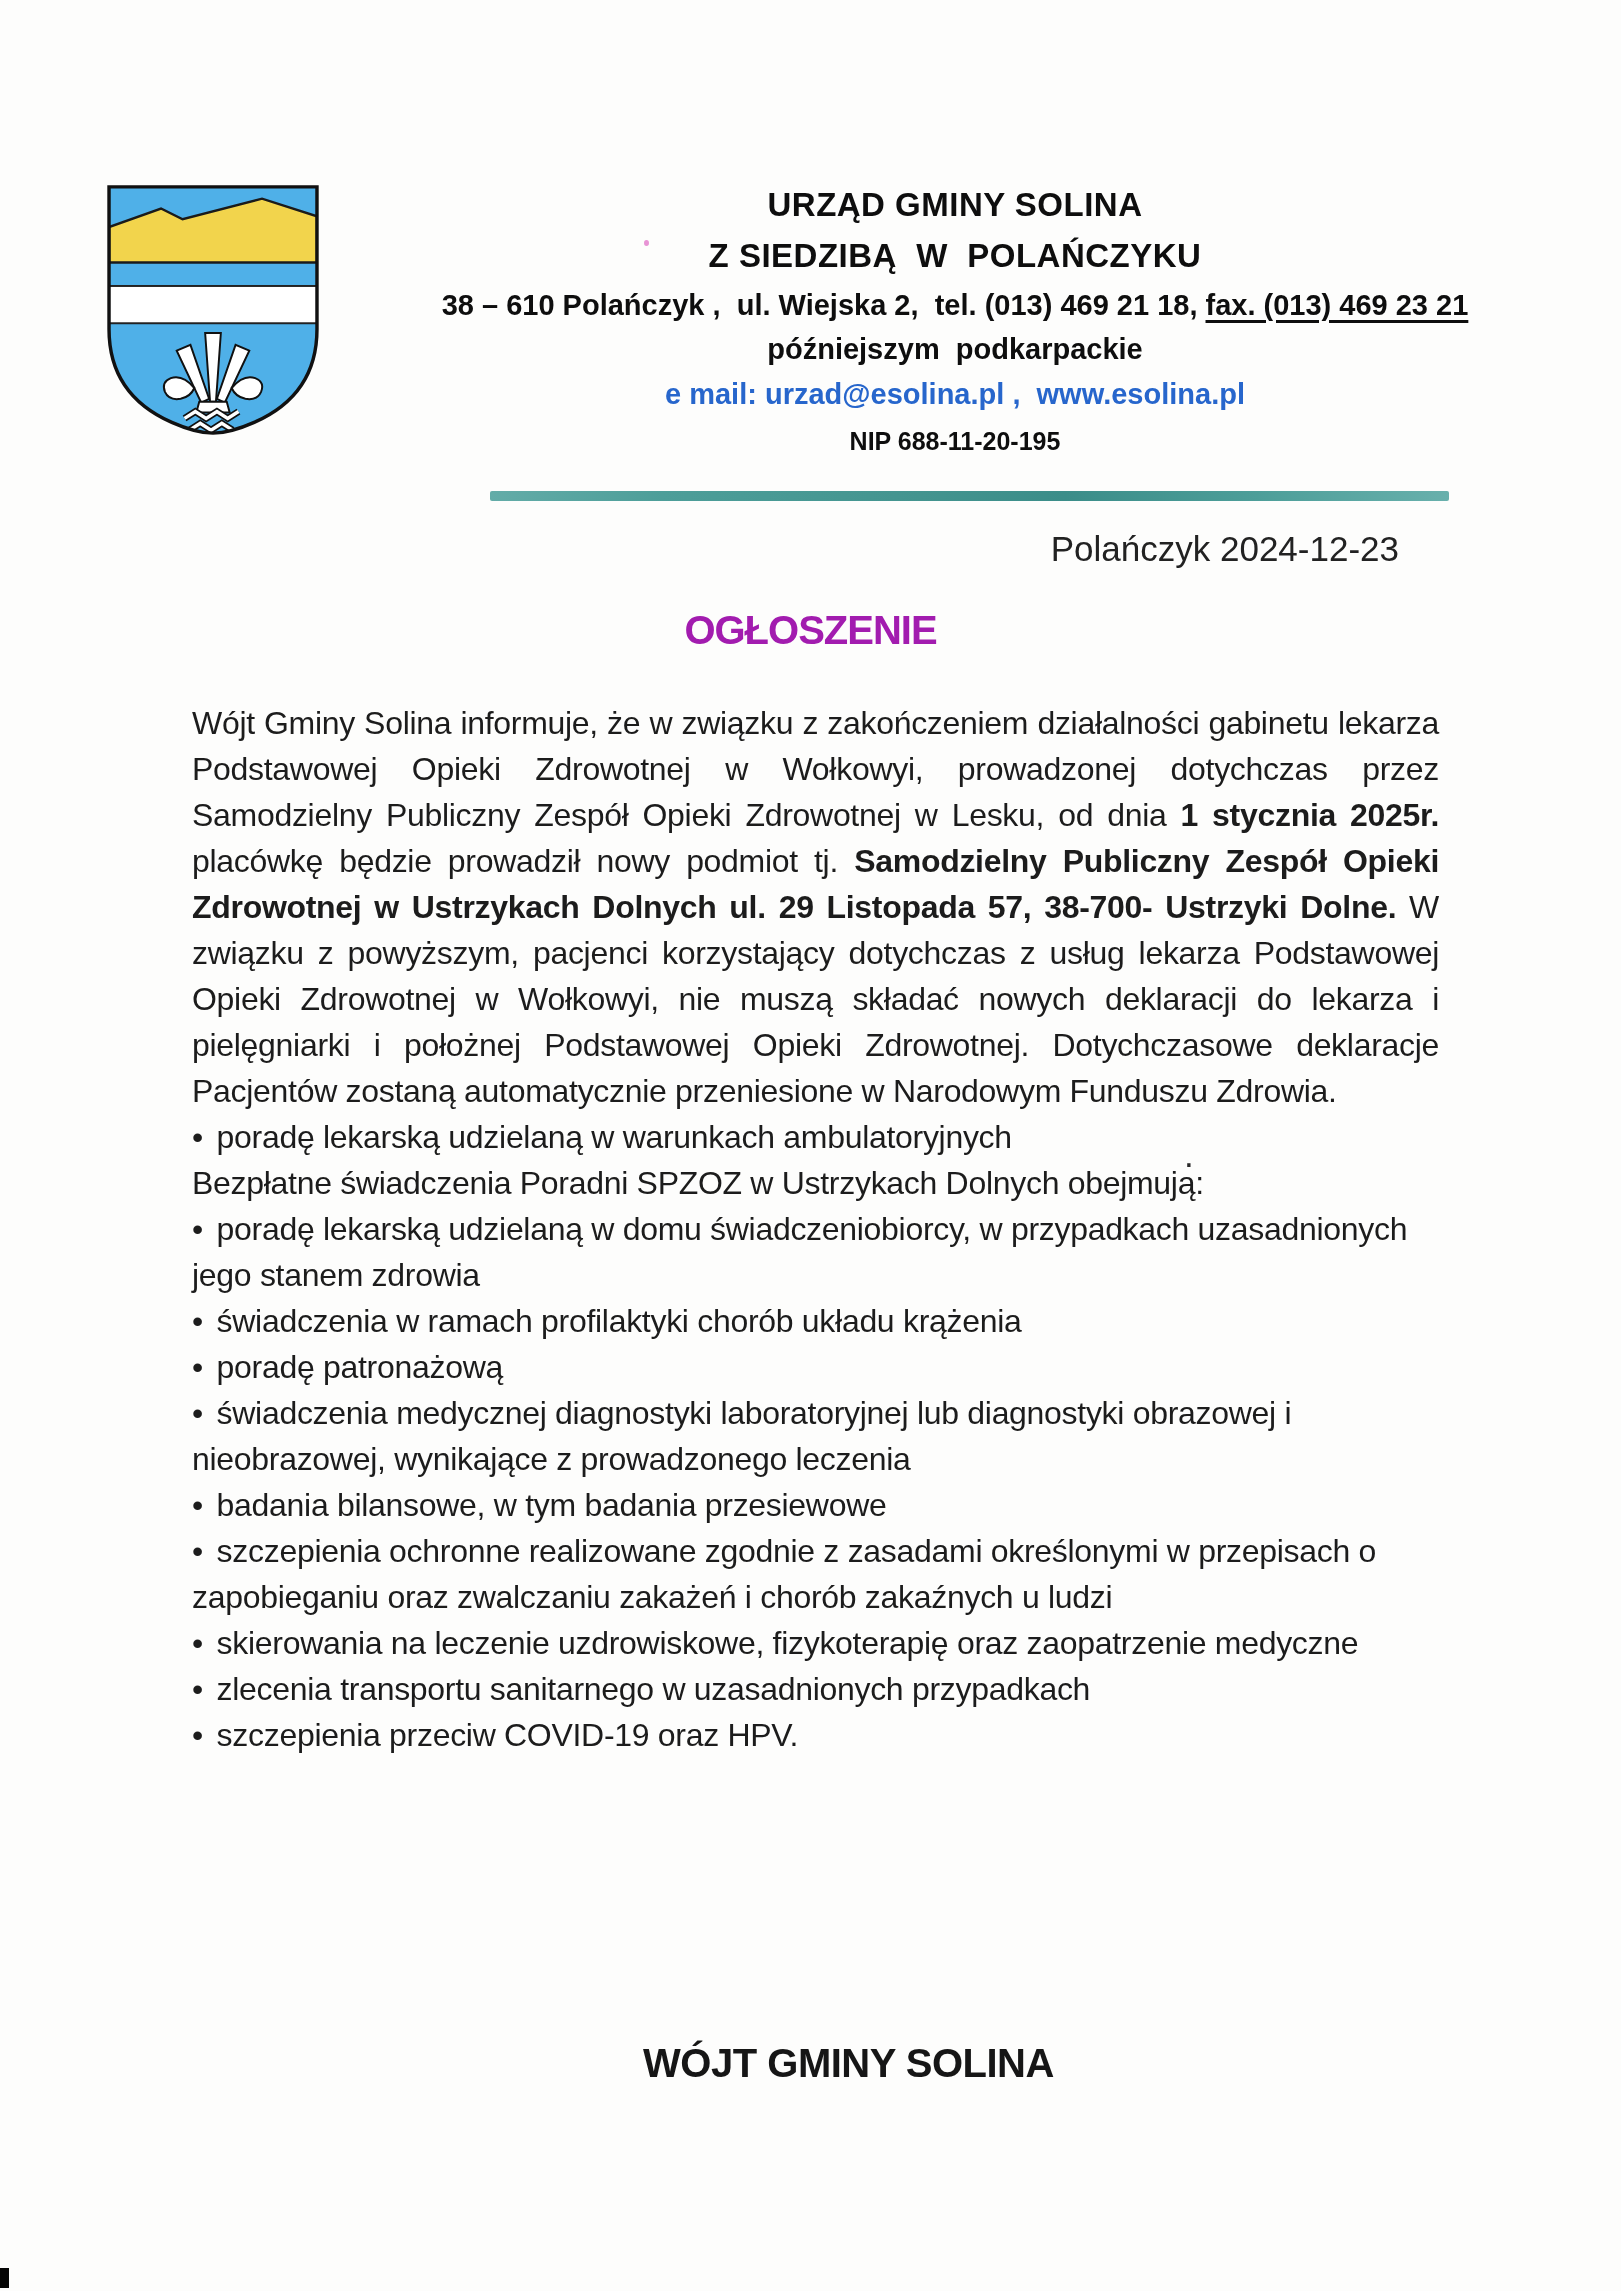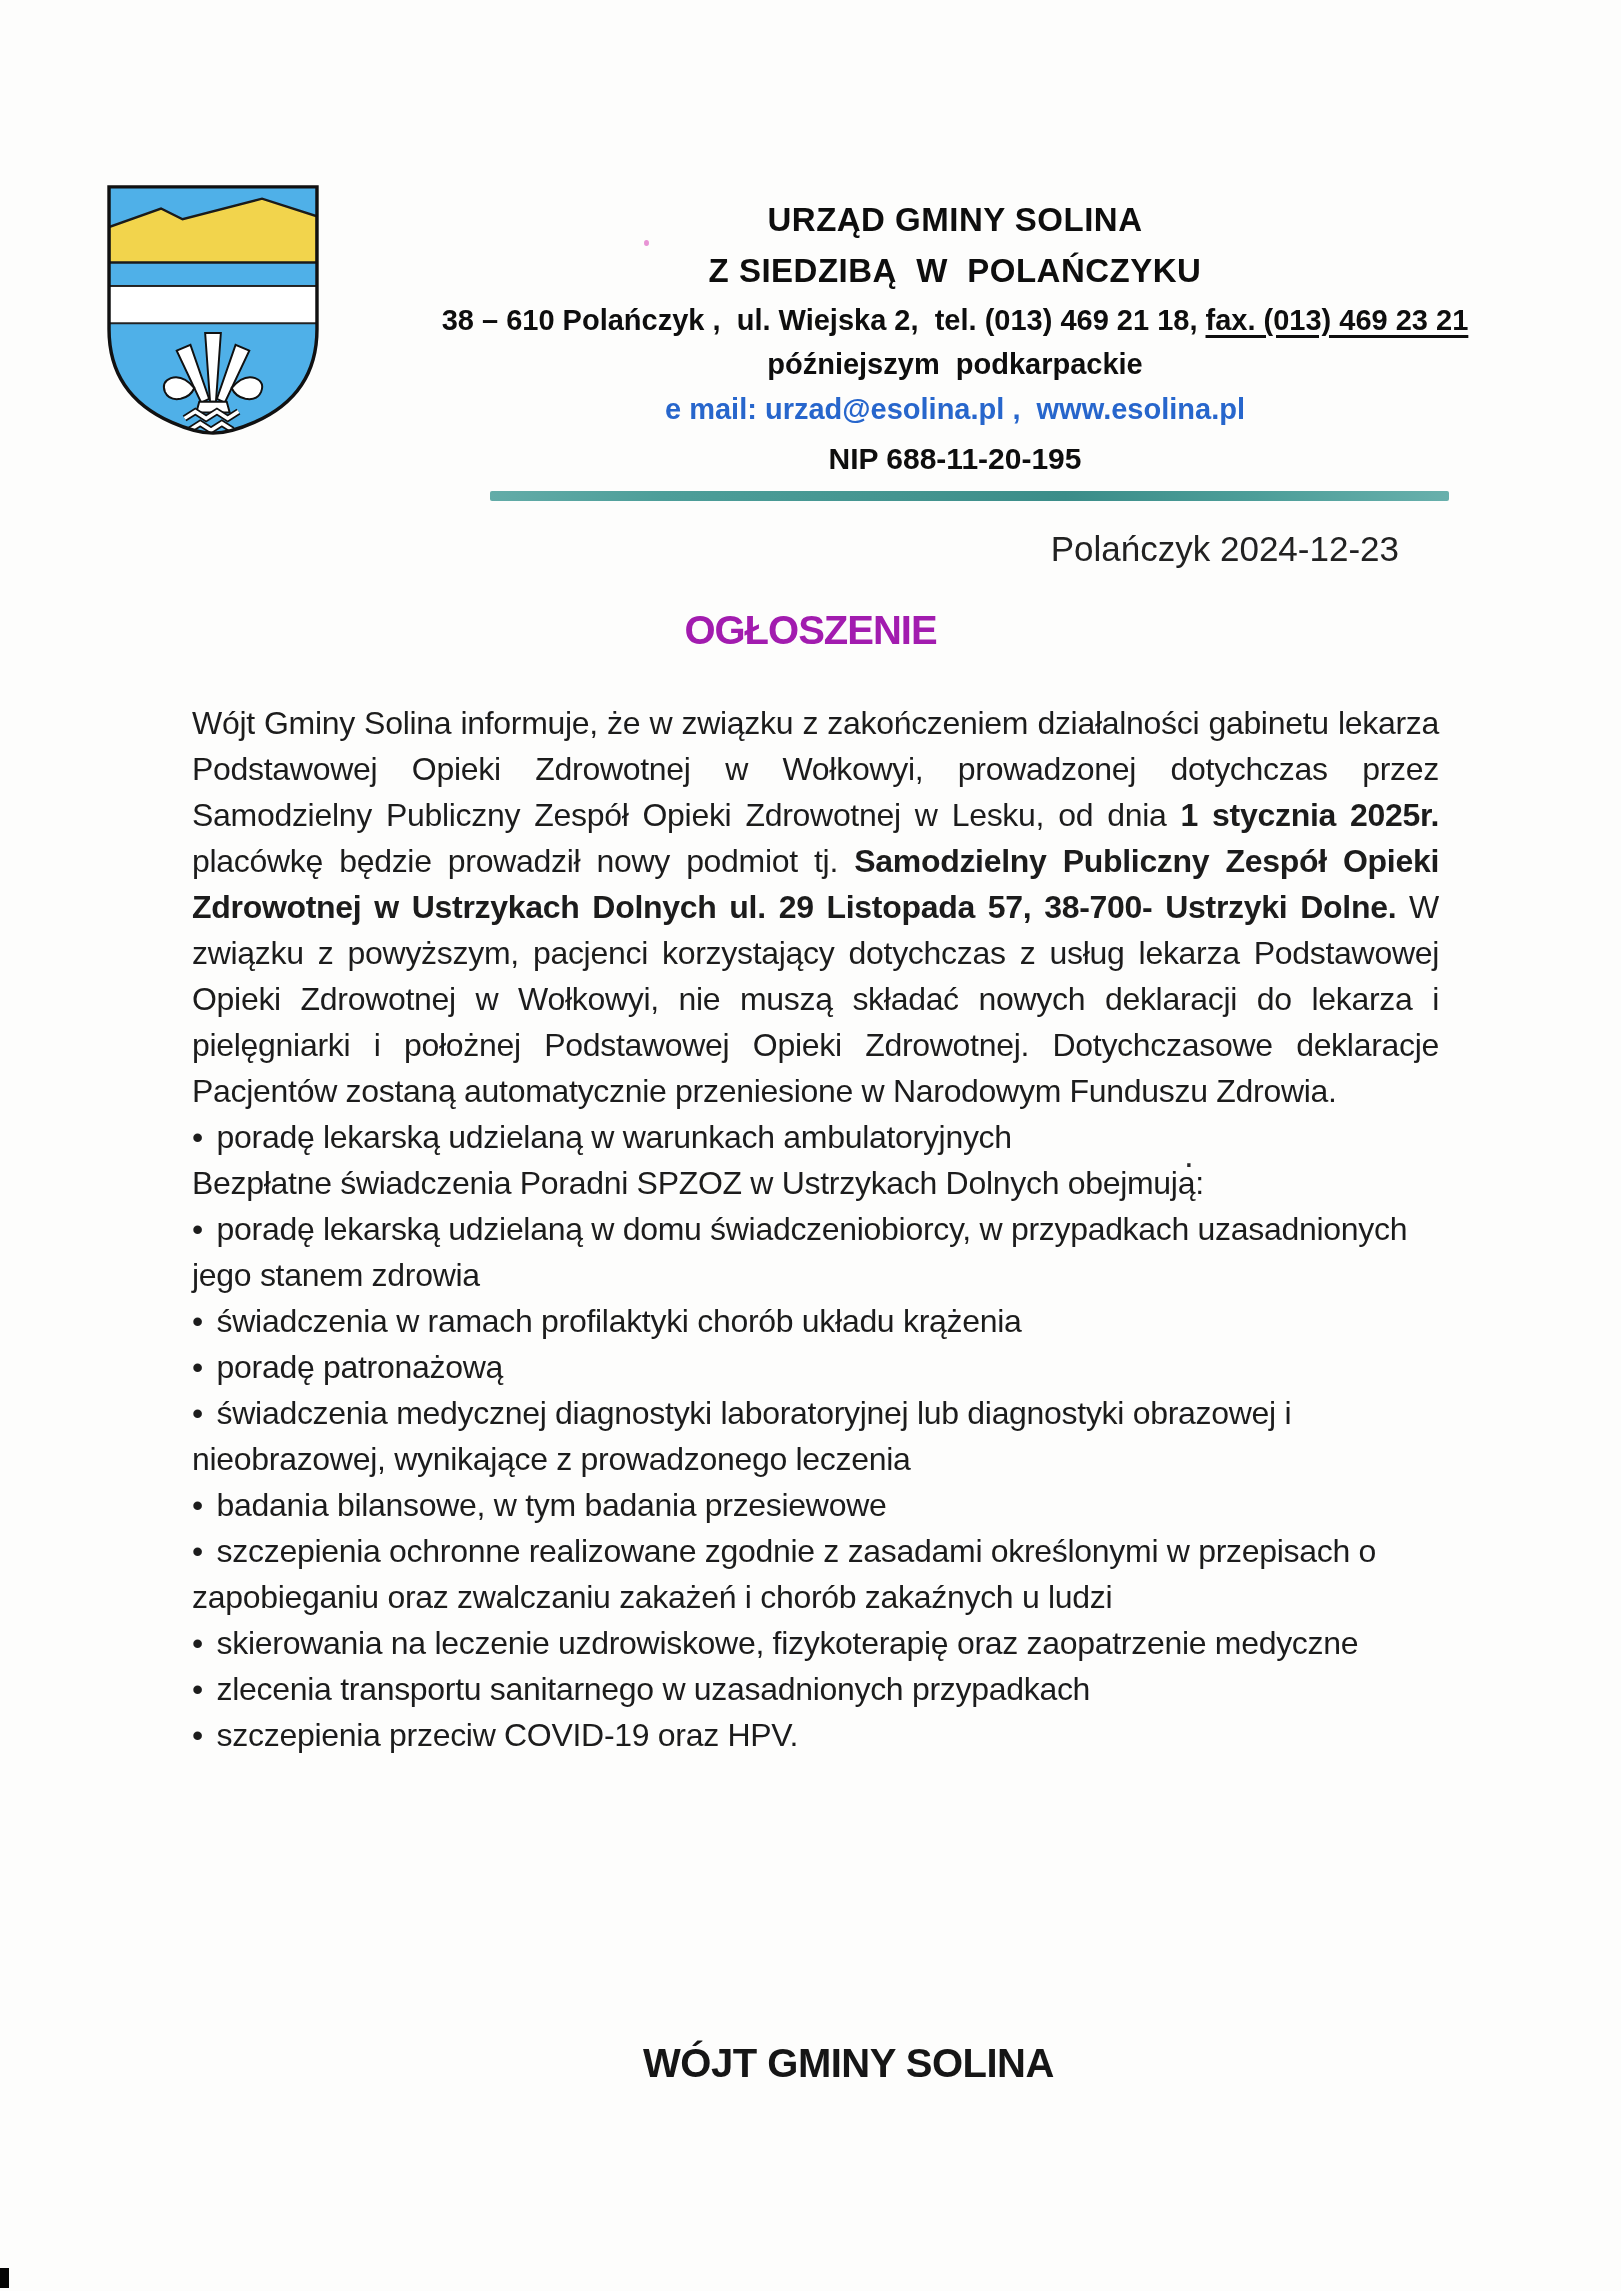--- a/index.html
+++ b/index.html
@@ -5,30 +5,30 @@
   html,body{margin:0;padding:0;}
   body{
     width:1621px;height:2292px;position:relative;
     background:#fdfdfc;overflow:hidden;
     font-family:"Liberation Sans","DejaVu Sans",sans-serif;
     color:#1c1c1c;
   }
   
   .crest{position:absolute;left:104px;top:182px;width:218px;height:257px;}
   .lh-text{
-    position:absolute;left:372px;top:201px;width:1166px;
+    position:absolute;left:372px;top:186px;width:1166px;
     text-align:center;color:#0e0e0e;font-weight:700;line-height:1.15;
   }
   .pre{white-space:pre-wrap;}
   .lh-l1{font-size:33px;margin-bottom:12.7px;letter-spacing:0.5px;}
   .lh-l2{font-size:33px;margin-bottom:14.7px;letter-spacing:0.5px;}
   .lh-l3{font-size:29px;margin-bottom:10.8px;}
   .lh-l4{font-size:29px;margin-bottom:10.8px;}
   .lh-l5{font-size:29px;margin-bottom:16px;color:#2766cc;}
-  .lh-l6{font-size:30px;}
+  .lh-l6{font-size:25px;}
   .fax-underline{text-decoration:underline;text-decoration-thickness:2.9px;text-underline-offset:4.9px;margin-top:33px;}
   
   .divider{
     position:absolute;left:490px;top:491px;width:959px;height:9.8px;
     background:linear-gradient(90deg,#63aca8 0%,#4d9e99 18%,#43948f 45%,#3b8d89 60%,#4d9e99 80%,#68b0ac 100%);
     border-radius:2px;
   }
   
   .date-line{position:absolute;right:222px;top:529px;font-size:35px;color:#222;}
   .doc-title{

